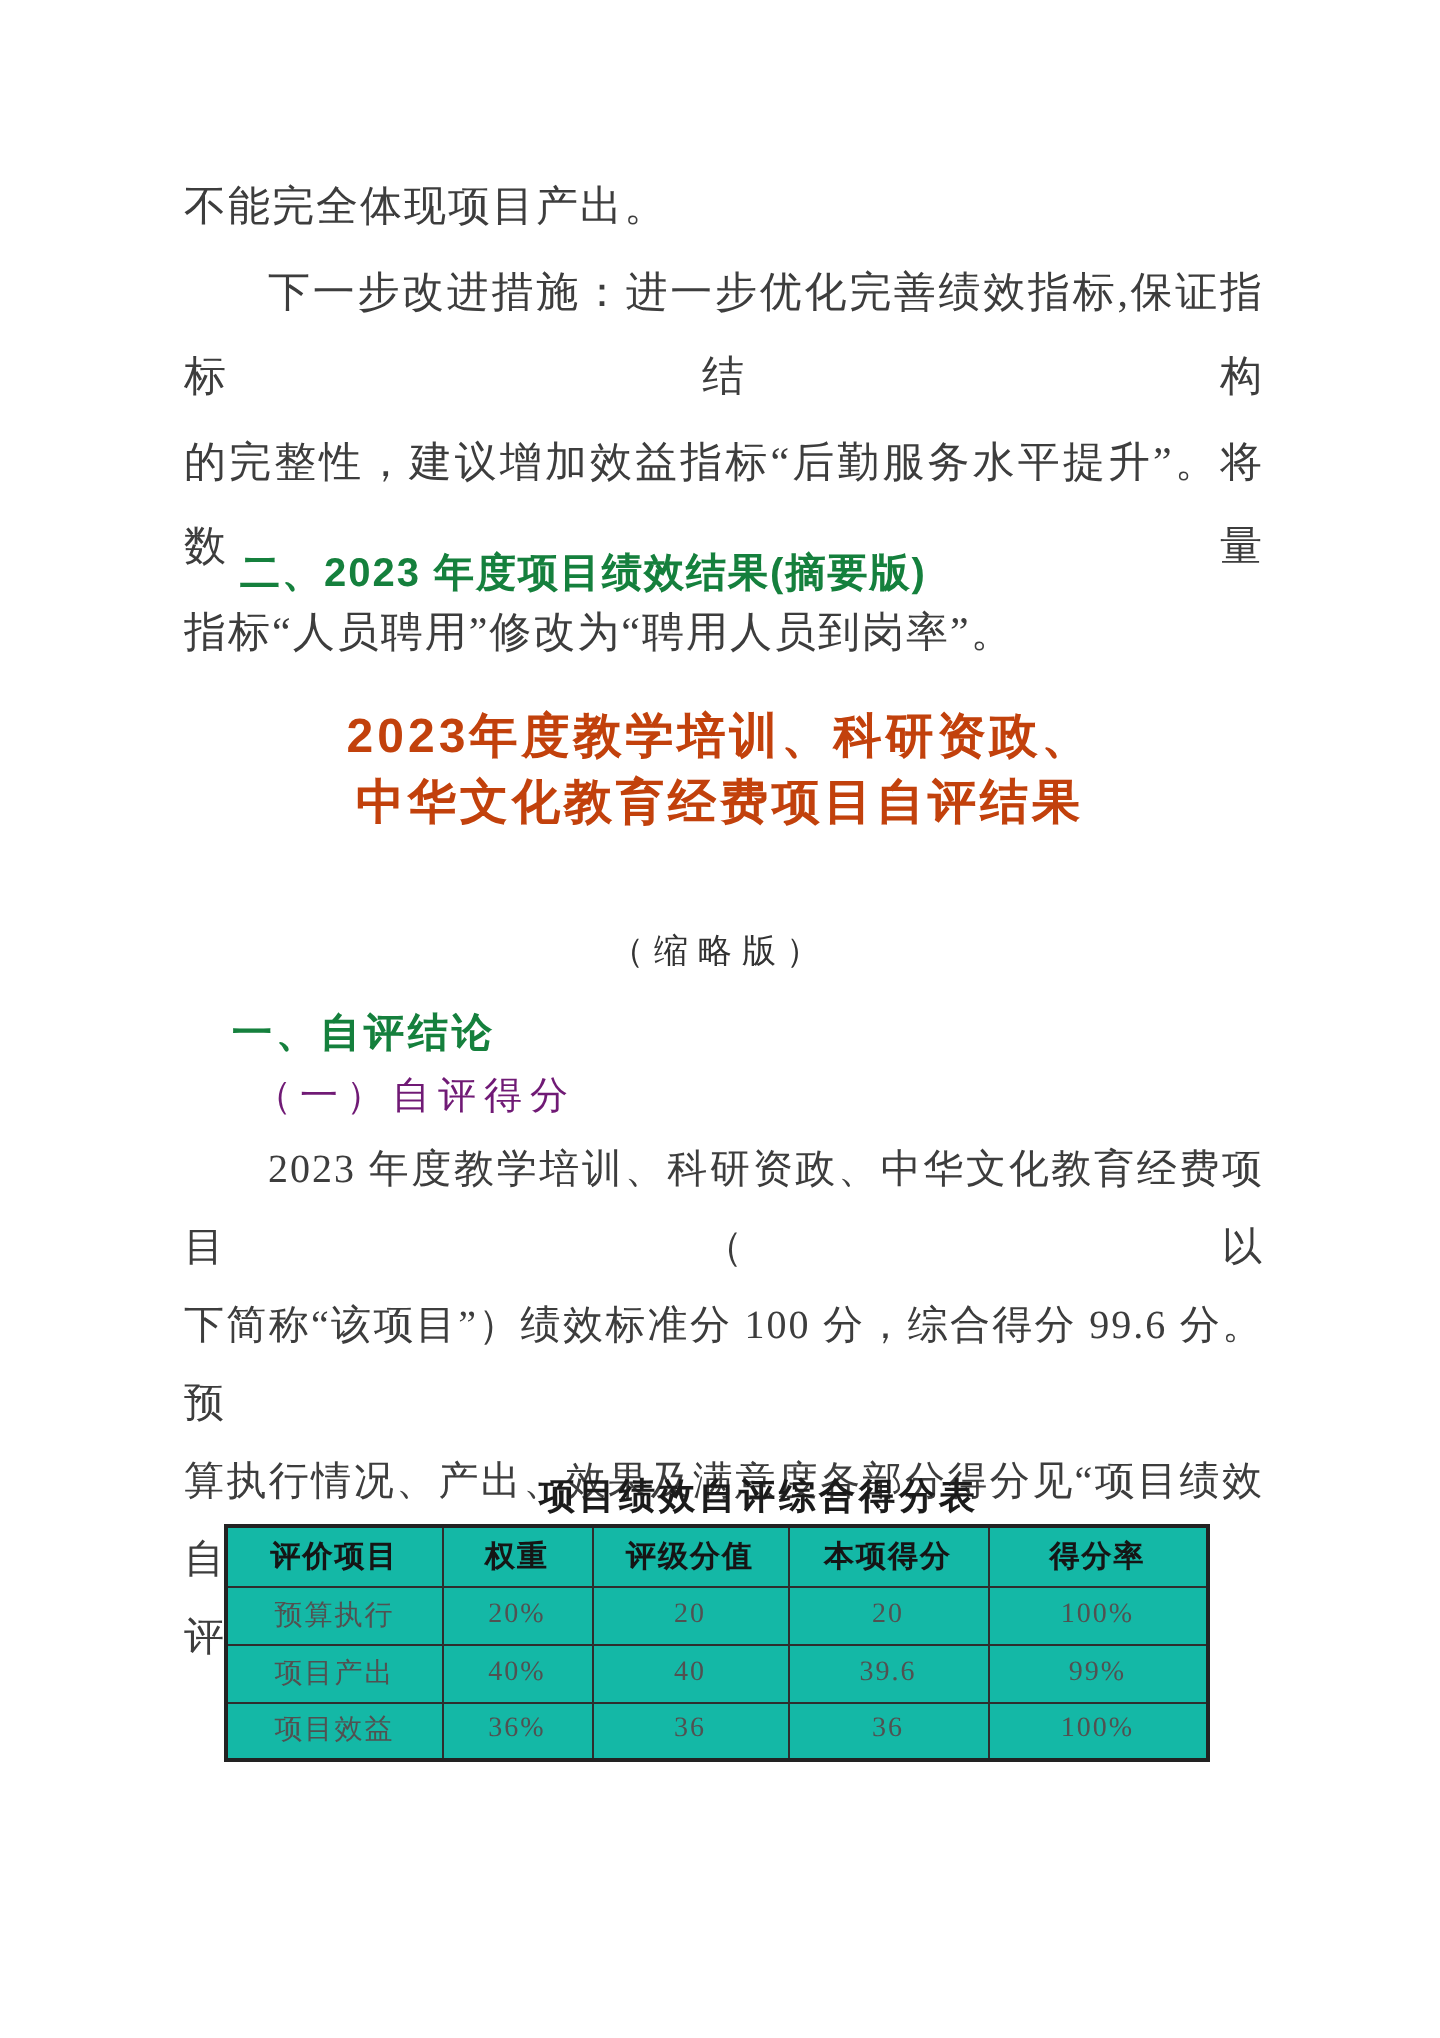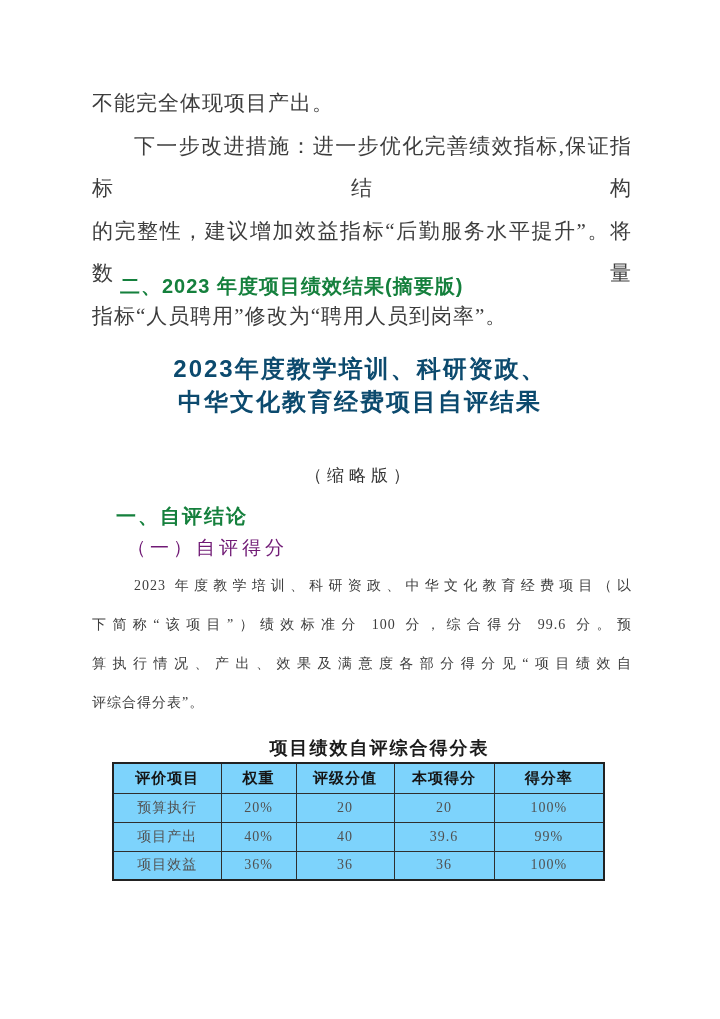--- a/index.html
+++ b/index.html
@@ -11,56 +11,56 @@
     overflow:hidden;
     font-family:"Liberation Serif","DejaVu Serif",serif;
     color:#3d3d3d;
   }
   .para { position:absolute; }
   .para .line { width:100%; text-align:justify; text-align-last:left; }
   .para .line.stretch { text-align-last:justify; }
   .para .line.indent { text-indent:42px; }
 
   .p1 { top:82px; left:92px; width:540px; font-size:21px; line-height:42.5px; letter-spacing:1px;font-family:Liberation Serif, serif; }
-  .p2 { top:566px; left:92px; width:540px; font-size:14px; line-height:39px; letter-spacing:1px; }
+  .p2 { top:566px; left:92px; width:540px; font-size:20px; line-height:39px; letter-spacing:1px; }
 
   .h-gothic {
     position:absolute;
     font-family:"Liberation Sans","DejaVu Sans",sans-serif;
     font-weight:bold; color:#15803d;
   }
   .h2 { top:273px; left:120px; font-size:20px; letter-spacing:1px; }
   .h1a { top:503px; left:116px; font-size:20px; letter-spacing:2px; }
 
   .report-title {
     position:absolute; top:352px; left:0; width:720px;
     text-align:center;
     font-family:"Liberation Sans","DejaVu Sans",sans-serif;
     font-weight:bold; font-size:24px; line-height:33px;
-    color:#0c4a6e; letter-spacing:2px;
+    color:#c2410c; letter-spacing:2px;
   }
   .report-subtitle {
     position:absolute; top:432px; left:0; width:720px;
     text-align:center; font-size:17px; letter-spacing:5px; color:#333333;margin-top:32px;
   }
   .kai { position:absolute; font-size:19px; letter-spacing:4px; color:#701a75; }
   .sub1 { top:535px; left:127px; }
   .sub2 { top:948px; left:128px; }
 
   .table-title {
     position:absolute; top:736px; left:112px; width:491px;
     text-align:center; font-weight:bold; font-size:18px;
     color:#1b1b1b; letter-spacing:2px; padding-left:44px;
   }
   table.score {
     position:absolute; top:762px; left:112px;
     border-collapse:collapse;
     border:2px solid #222222;
     table-layout:fixed;
-    background:#7dd3fc;
+    background:#14b8a6;
   }
   table.score th, table.score td {
     border:1px solid #2e2e2e;
     text-align:center; vertical-align:middle;
     overflow:hidden; white-space:nowrap;
   }
   table.score th {
     height:30px; font-size:15px; color:#151515;
     font-weight:bold; letter-spacing:1px;
   }

